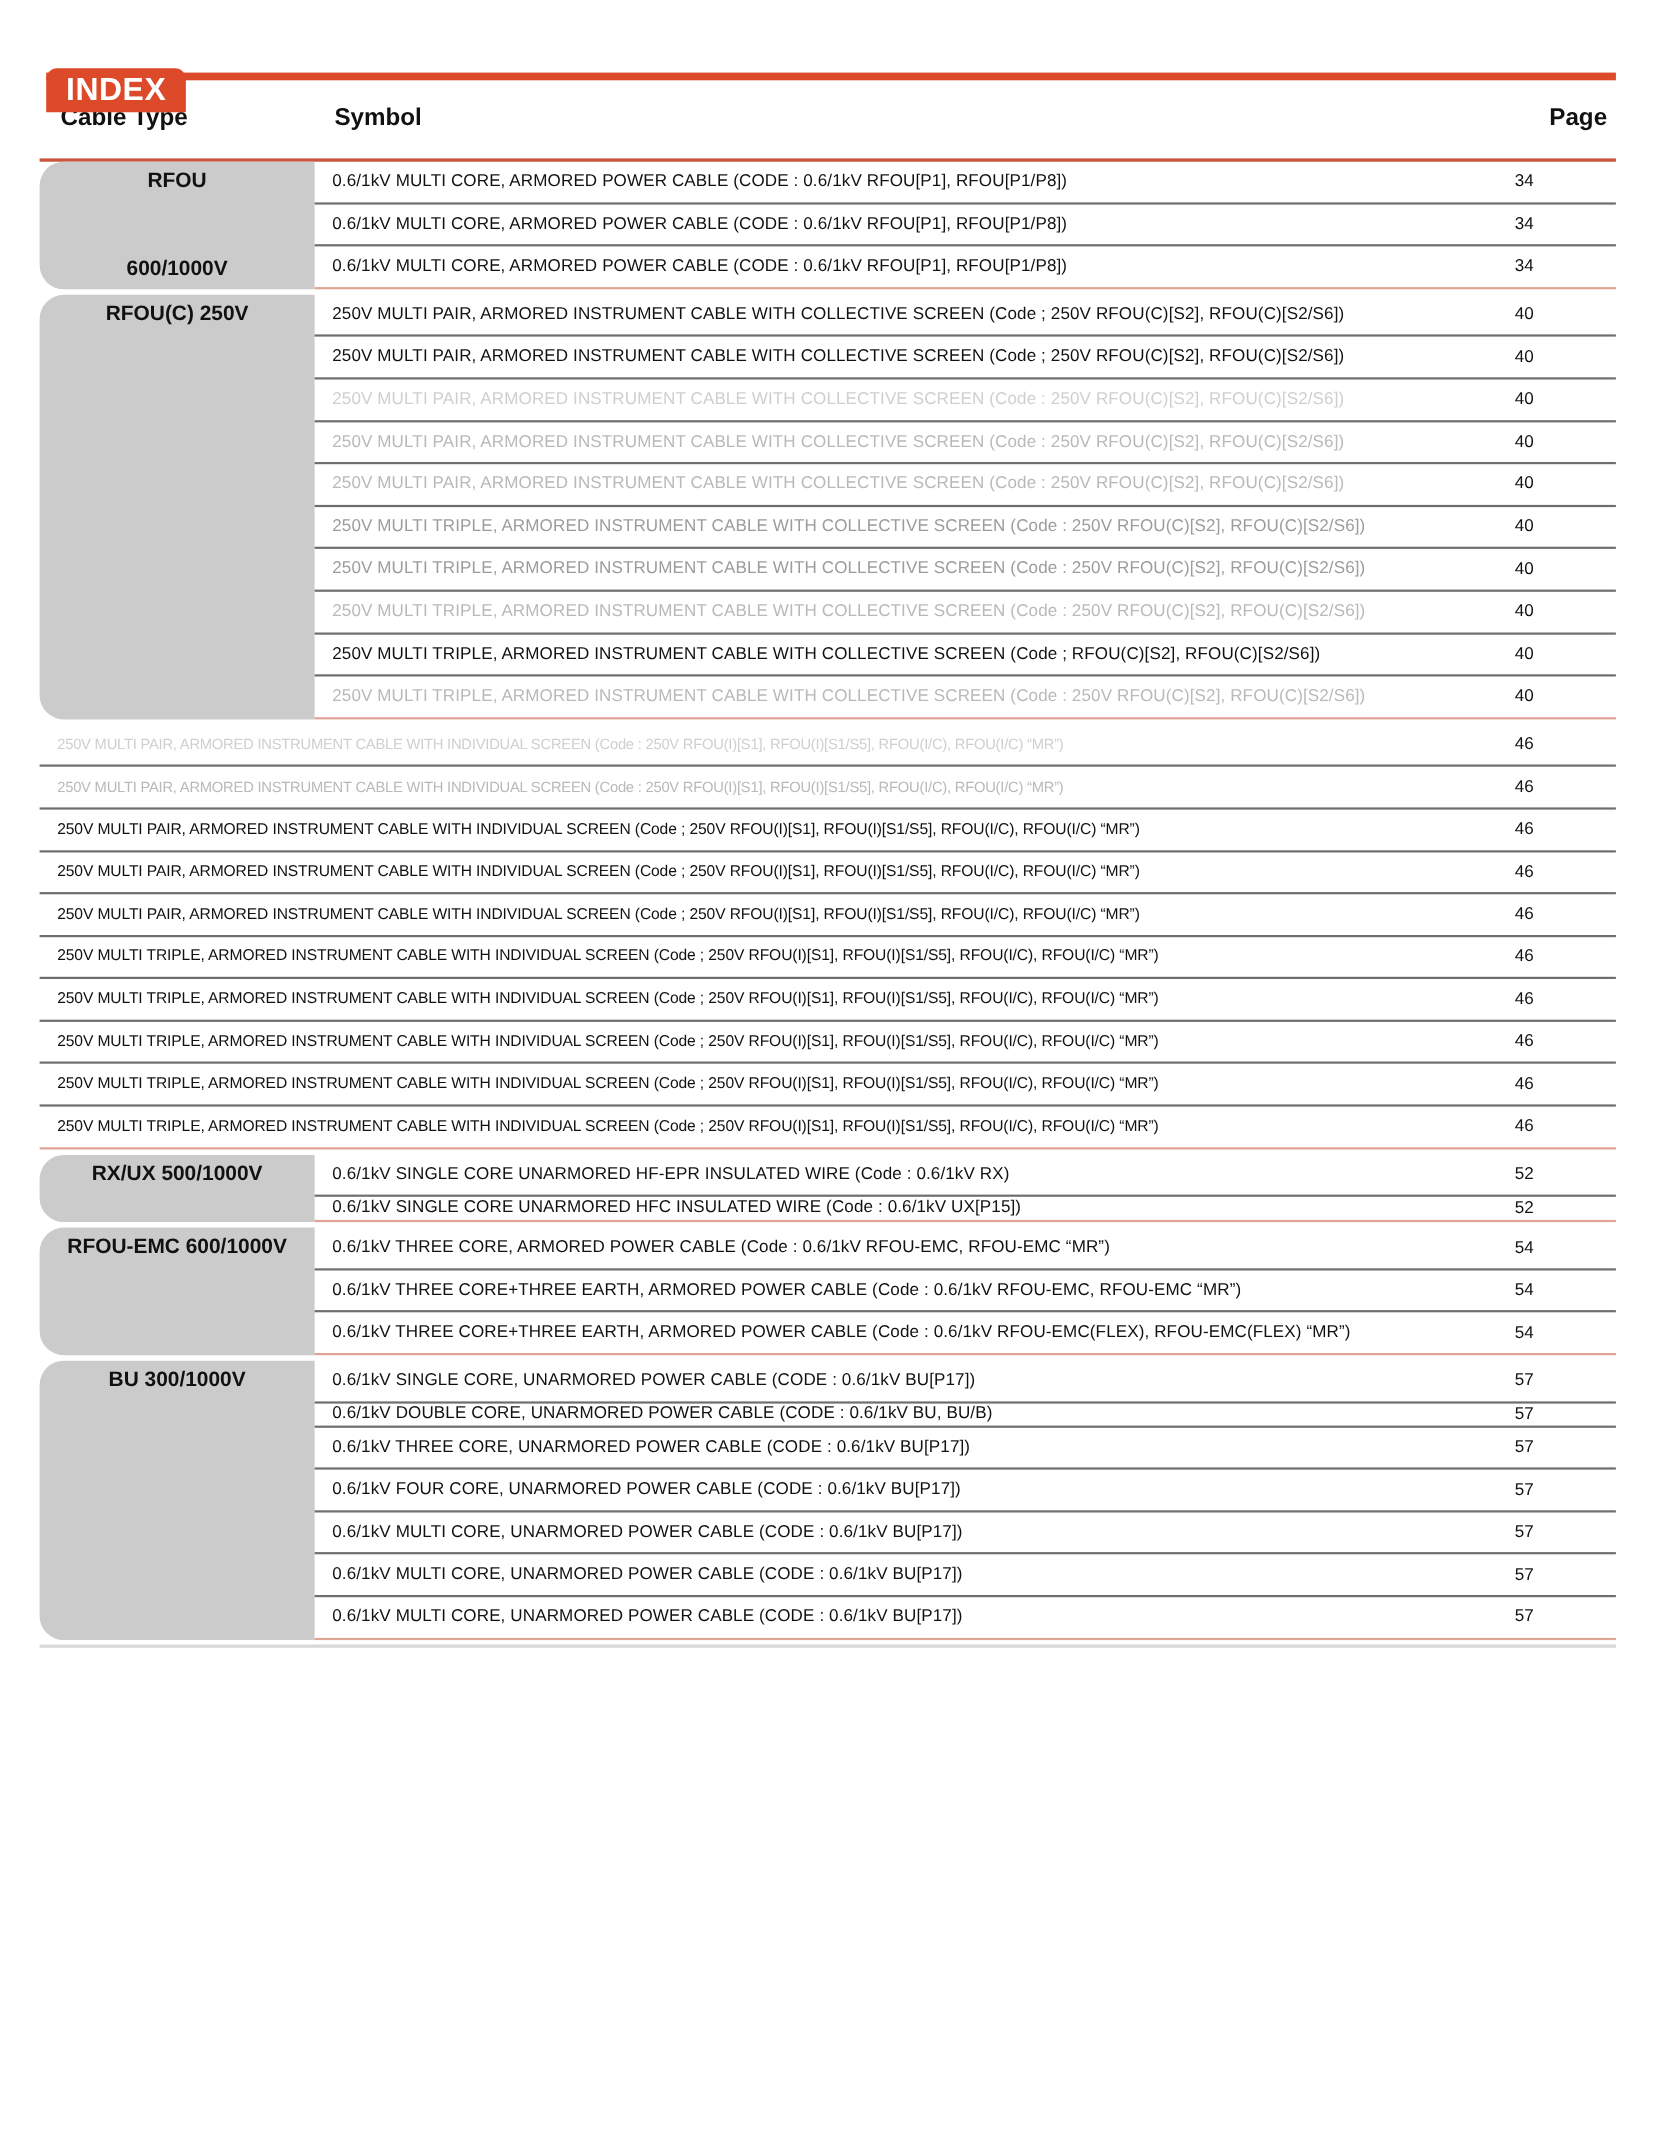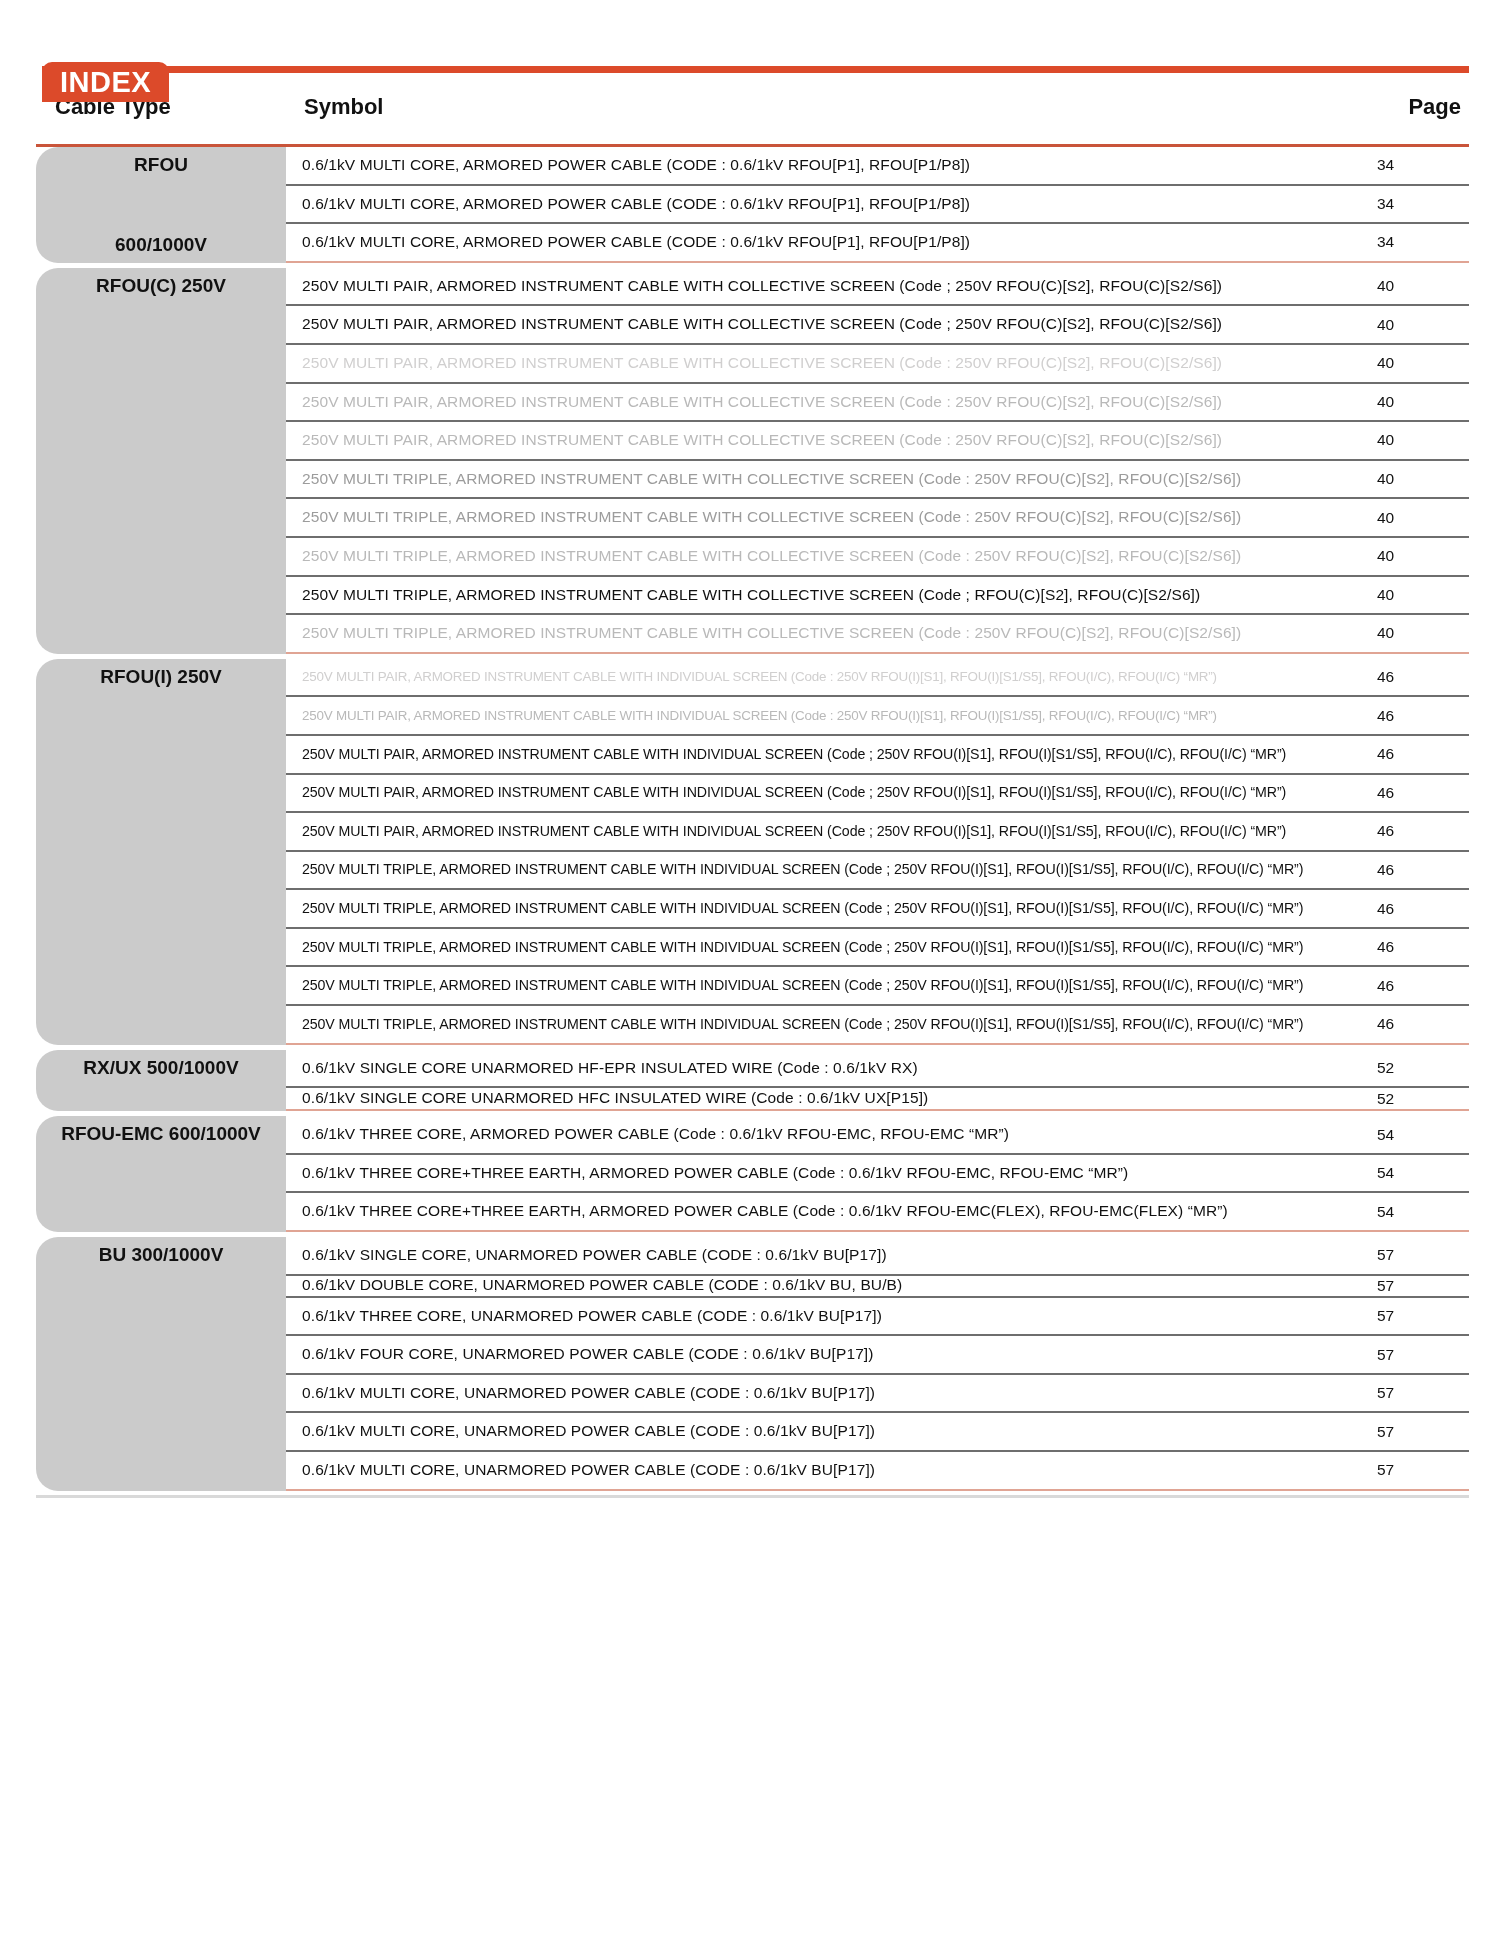--- a/index.html
+++ b/index.html
@@ -255,23 +255,20 @@
             <div class="sym">250V MULTI TRIPLE, ARMORED INSTRUMENT CABLE WITH COLLECTIVE SCREEN (Code ; RFOU(C)[S2], RFOU(C)[S2/S6])</div>
             <div class="pg">40</div>
           </div>
           <div class="row fade last-in-group" style="height: 38.6px;">
             <div class="sym">250V MULTI TRIPLE, ARMORED INSTRUMENT CABLE WITH COLLECTIVE SCREEN (Code : 250V RFOU(C)[S2], RFOU(C)[S2/S6])</div>
             <div class="pg">40</div>
           </div>
         </div>
       </div>
       <div class="group">
-        <div class="group-label">
-          <div class="line">RFOU(I)  250V</div>
-        </div>
         <div class="group-rows">
           <div class="row fade3 cond2" style="height: 38.6px;">
             <div class="sym">250V MULTI PAIR, ARMORED INSTRUMENT CABLE WITH INDIVIDUAL SCREEN (Code : 250V RFOU(I)[S1], RFOU(I)[S1/S5], RFOU(I/C), RFOU(I/C) “MR”)</div>
             <div class="pg">46</div>
           </div>
           <div class="row fade cond2" style="height: 38.6px;">
             <div class="sym">250V MULTI PAIR, ARMORED INSTRUMENT CABLE WITH INDIVIDUAL SCREEN (Code : 250V RFOU(I)[S1], RFOU(I)[S1/S5], RFOU(I/C), RFOU(I/C) “MR”)</div>
             <div class="pg">46</div>
           </div>
           <div class="row cond" style="height: 38.6px;">

